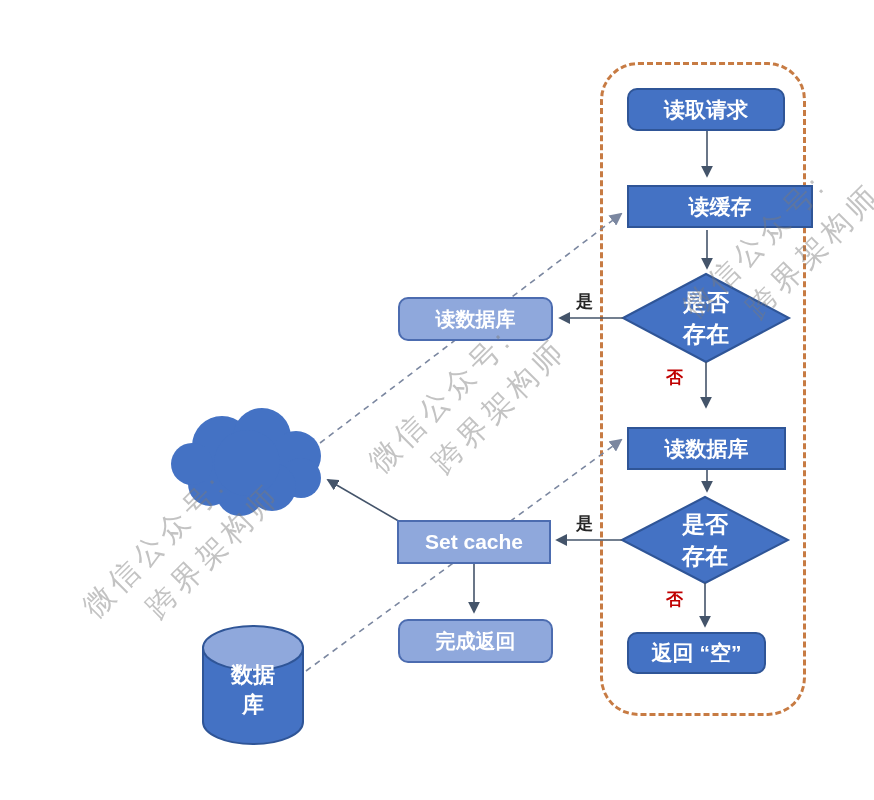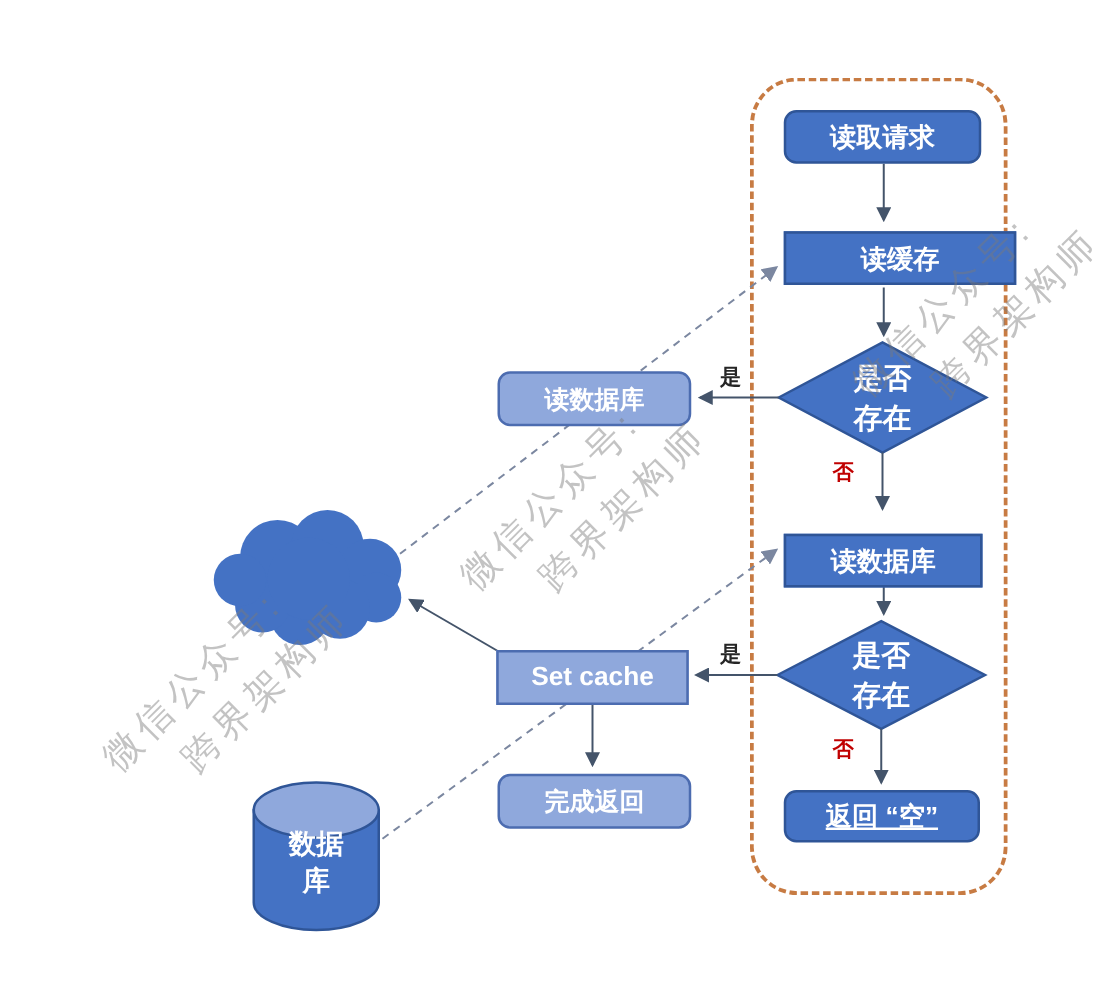--- a/index.html
+++ b/index.html
@@ -103,21 +103,21 @@
     <span>存在</span>
   </div>
 
   <div class="node dark" style="left:627px; top:413px; width:159px; height:43px;margin-top:14px;">读数据库</div>
 
   <div class="diamond-text" style="left:645px; top:506px; width:120px; height:68px;">
     <span>是否</span>
     <span>存在</span>
   </div>
 
-  <div class="node dark rounded" style="left:627px; top:632px; width:157px; height:42px;text-decoration:underline;">返回 “空”</div>
+  <div class="node dark rounded" style="left:627px; top:632px; width:139px; height:42px;">返回 “空”</div>
 
   <div class="node light rounded" style="left:398px; top:297px; width:155px; height:44px;">读数据库</div>
 
   <div class="node light" style="left:397px; top:520px; width:154px; height:44px; font-size:21px;">Set cache</div>
 
   <div class="node light rounded" style="left:398px; top:619px; width:155px; height:44px;">完成返回</div>
 
 
   <div class="shape-label" style="left:203px; top:658px; width:100px; height:64px;">
     <span>数据</span>

